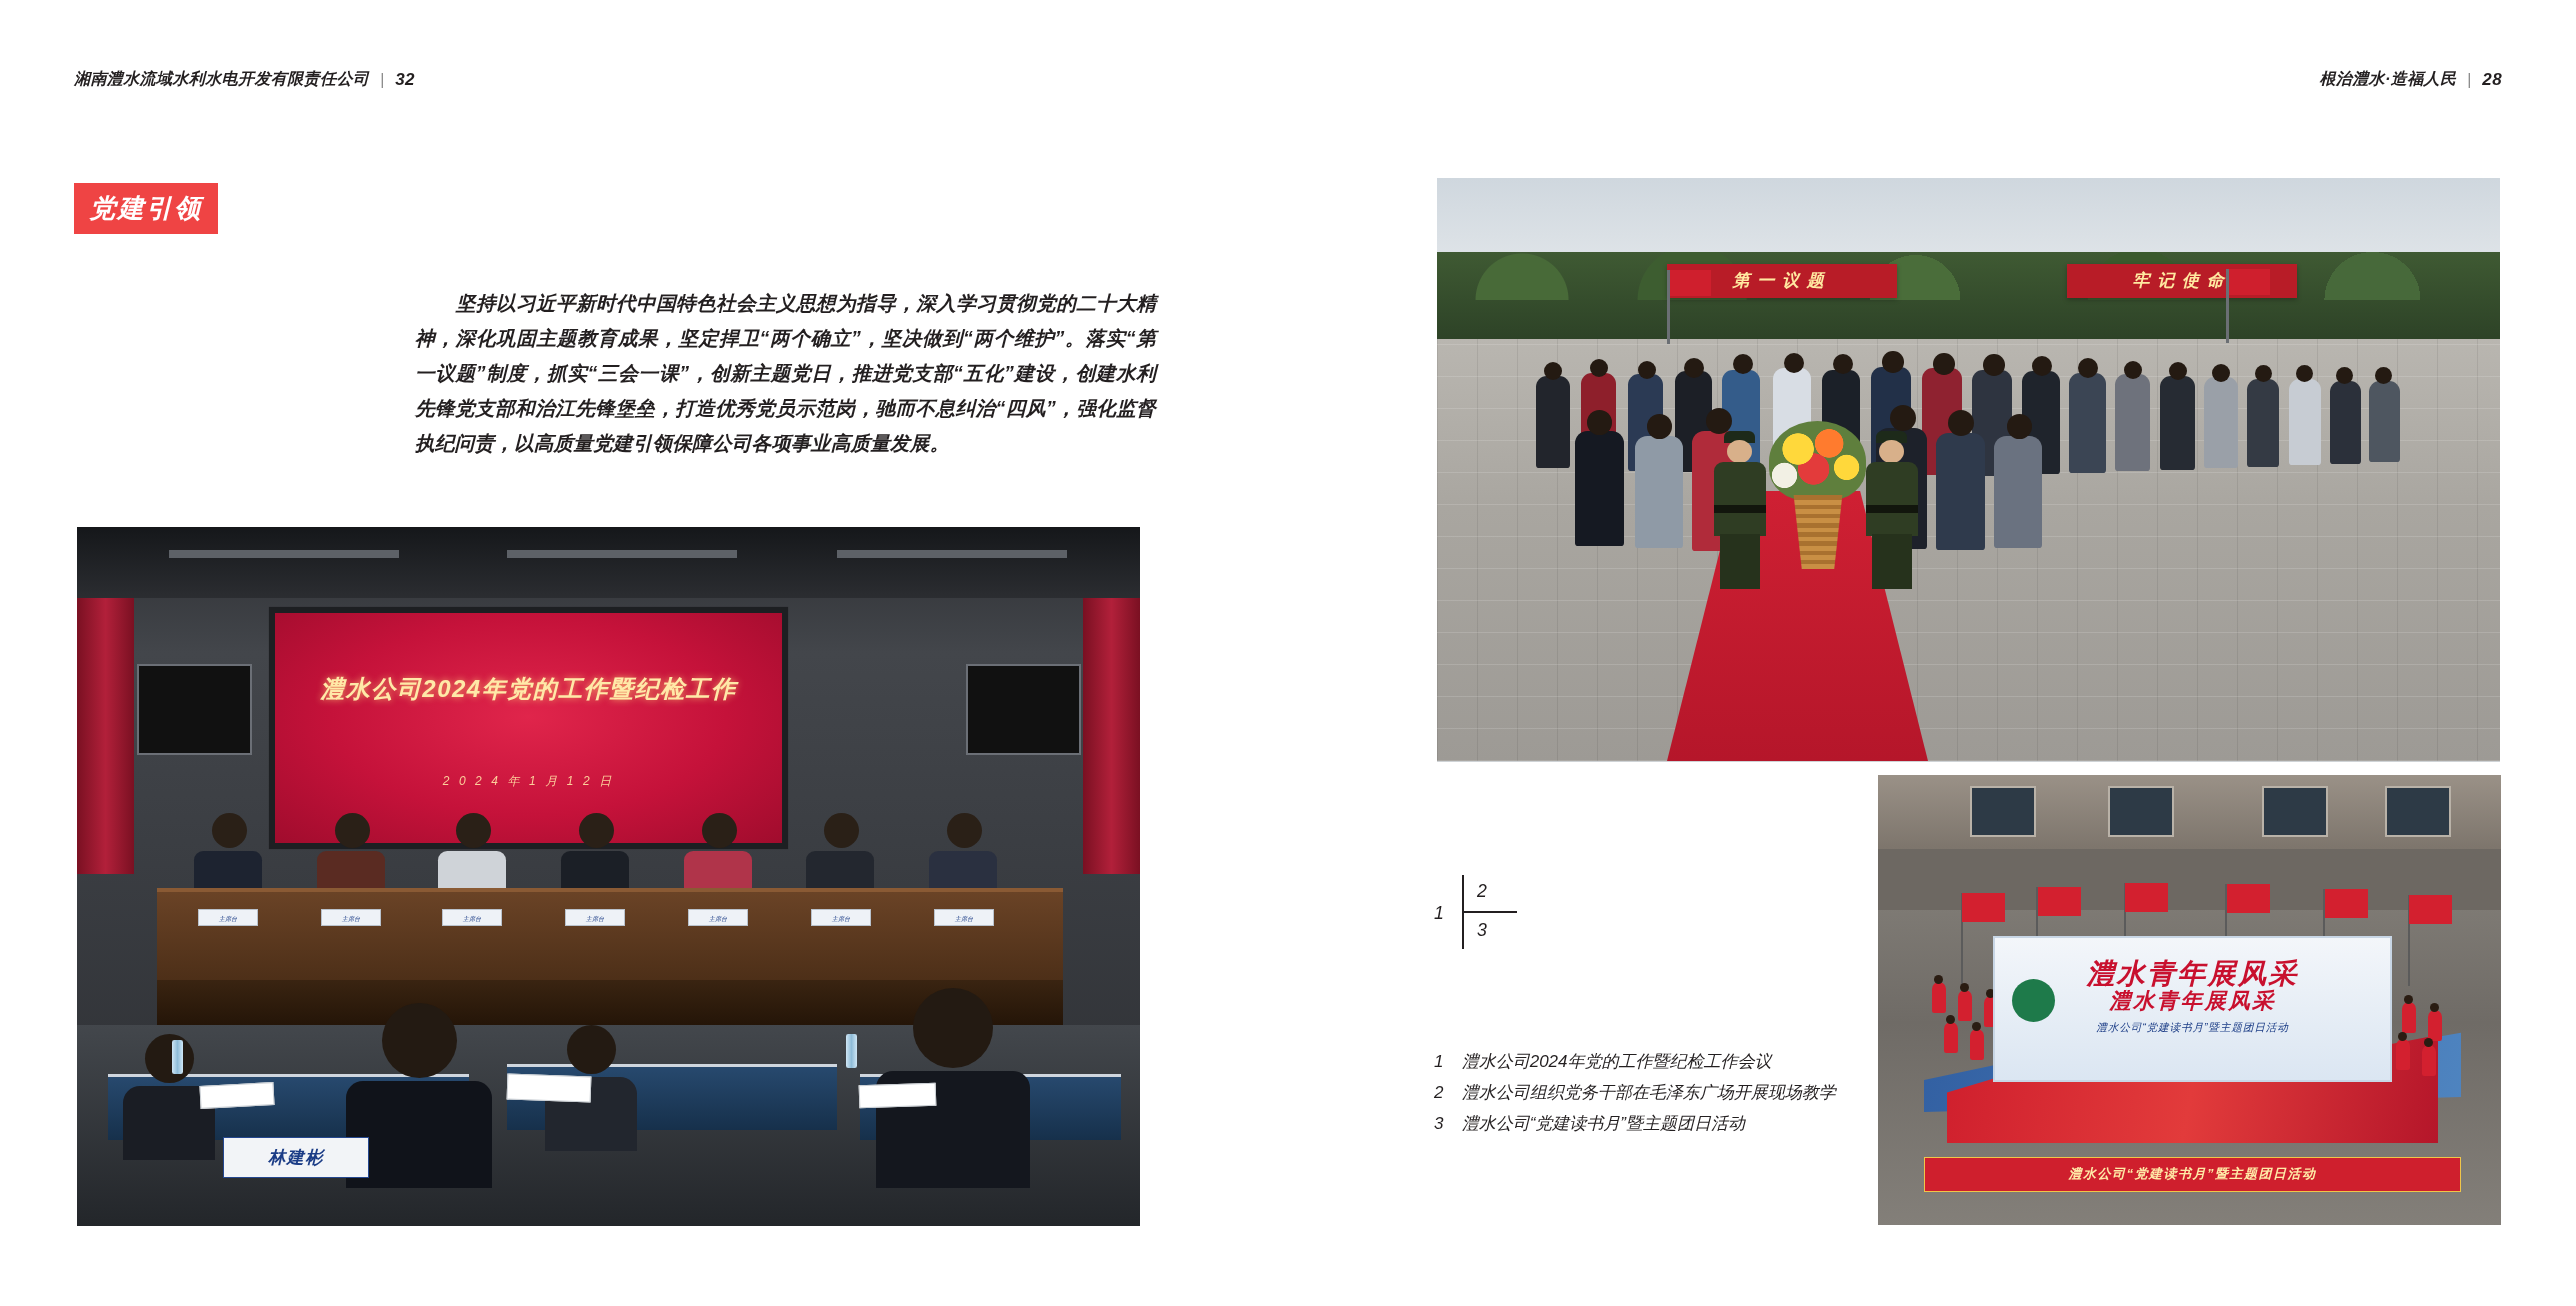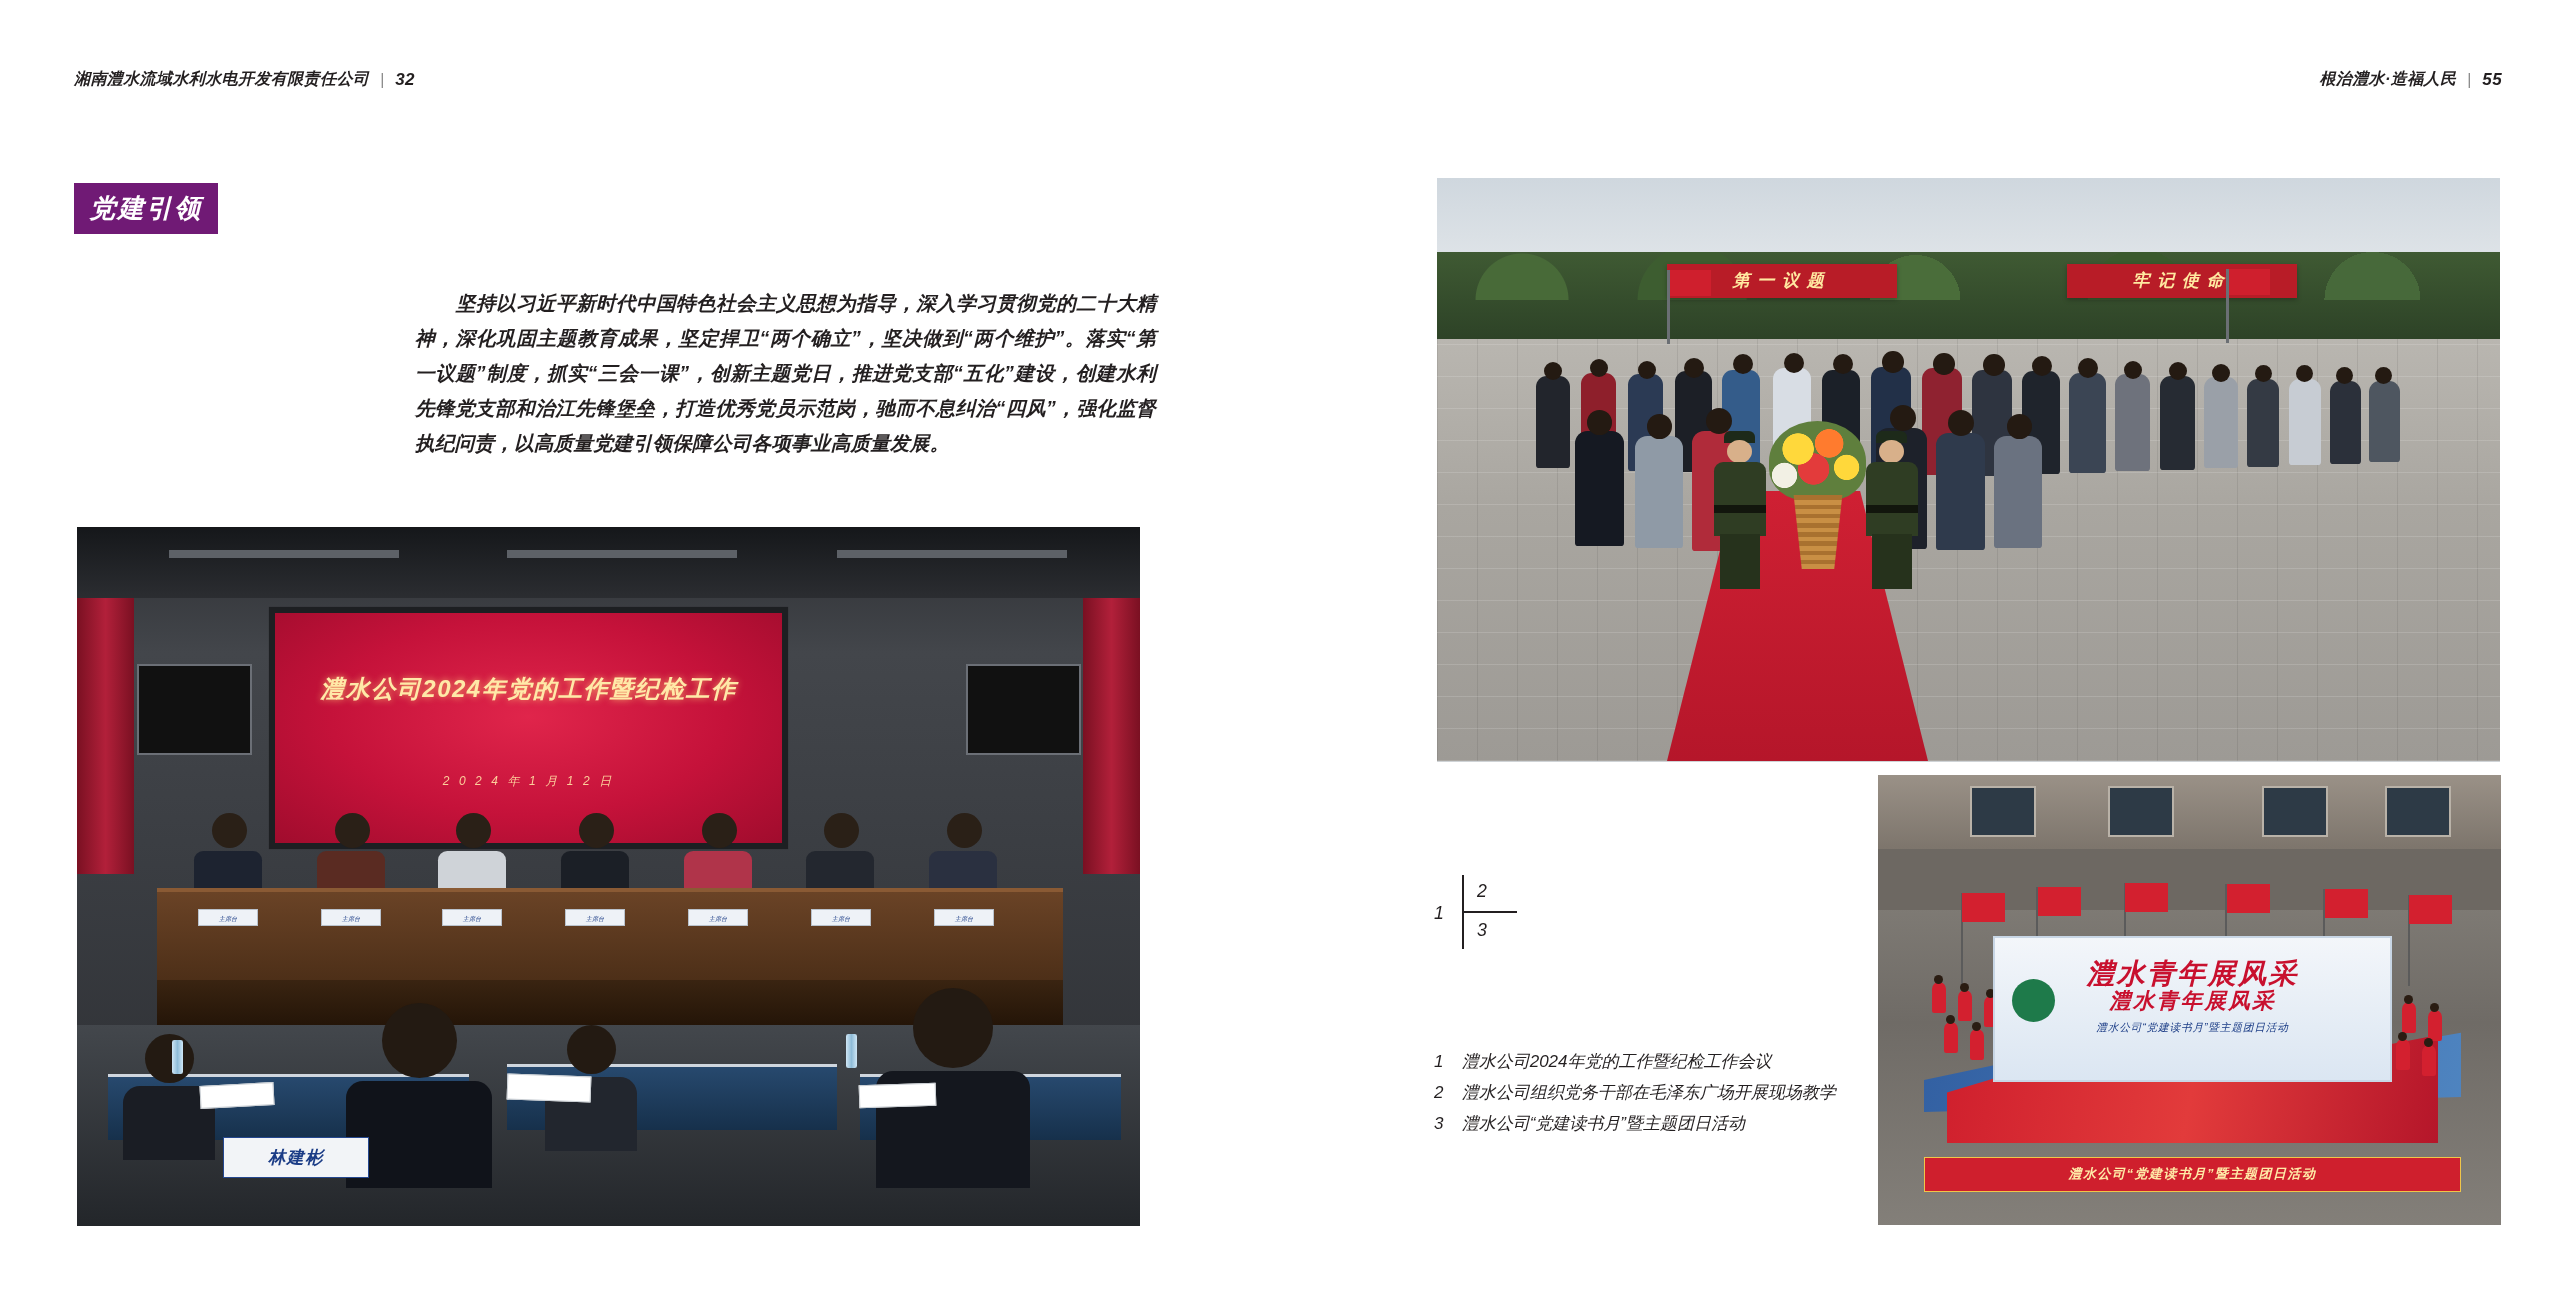--- a/index.html
+++ b/index.html
@@ -34,21 +34,21 @@
   .runhead-left { left: 74px; }
   .runhead-right { right: 74px; }
   .runhead .sep { color: #8a8a8a; font-weight: 400; }
   .runhead .pg { font-weight: 700; font-size: 17px; }
 
   
   .section-tag {
     position: absolute;
     left: 74px;
     top: 183px;
-    background: #701a75;
+    background: #ef4444;
     color: #ffffff;
     font-size: 26px;
     font-weight: 700;
     letter-spacing: 2.3px;
     padding: 12.3px 15.4px 13px 15.4px;
     line-height: 1;
   }
 
   
   .body-copy {
@@ -301,21 +301,21 @@
 
   <div class="runhead runhead-left">
     <span>湘南澧水流域水利水电开发有限责任公司</span>
     <span class="sep">|</span>
     <span class="pg">32</span>
   </div>
 
   <div class="runhead runhead-right">
     <span>根治澧水·造福人民</span>
     <span class="sep">|</span>
-    <span class="pg">55</span>
+    <span class="pg">28</span>
   </div>
 
   <div class="section-tag">党建引领</div>
 
   <div class="body-copy">坚持以习近平新时代中国特色社会主义思想为指导，深入学习贯彻党的二十大精神，深化巩固主题教育成果，坚定捍卫“两个确立”，坚决做到“两个维护”。落实“第一议题”制度，抓实“三会一课”，创新主题党日，推进党支部“五化”建设，创建水利先锋党支部和治江先锋堡垒，打造优秀党员示范岗，驰而不息纠治“四风”，强化监督执纪问责，以高质量党建引领保障公司各项事业高质量发展。</div>
 
   <div class="photo photo-1">
     <div class="p1-wall"></div>
     <div class="p1-ceil">
       <div class="p1-ceil-strip" style="left:92px;width:230px;"></div>

